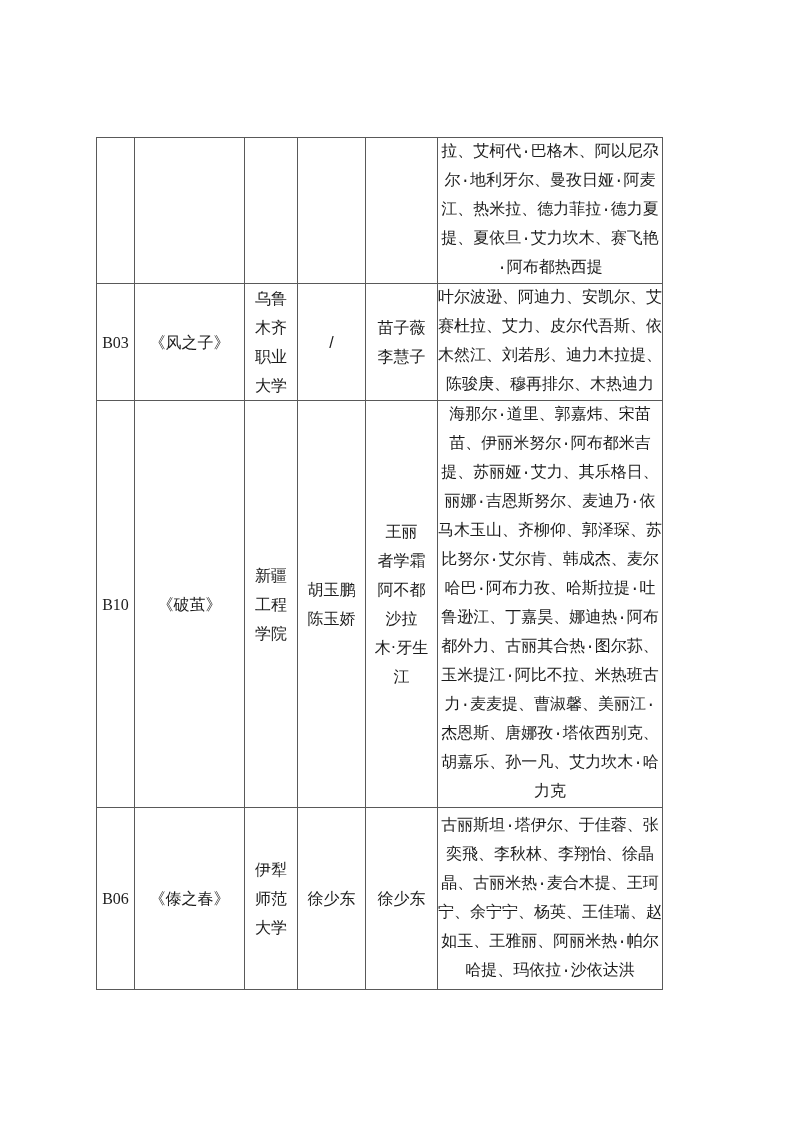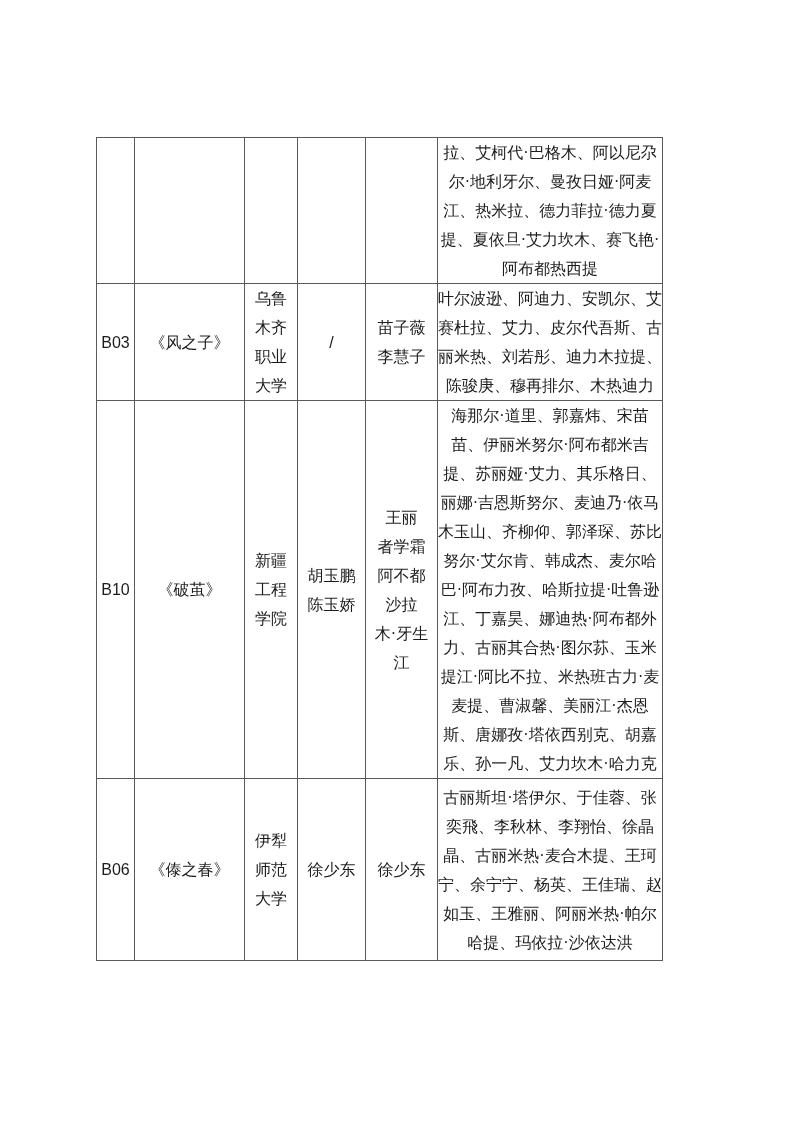--- a/index.html
+++ b/index.html
@@ -28,35 +28,36 @@
     border: 1px solid #595959;
     font-size: 16px;
     line-height: 29px;
     text-align: center;
     vertical-align: middle;
     padding: 0;
     overflow: hidden;
     word-break: break-all;
   }
   .c-code {
-    font-family: Liberation Sans, sans-serif;
+    font-family: Liberation Serif, serif;
     font-size: 15px;
   }
   .c-multiline {
     white-space: pre-line;
   }
   .c-slash {
     font-family: "Liberation Sans", "DejaVu Sans", sans-serif;
     font-size: 16px;
   }
   .c-perf {
     text-align: justify;
     text-justify: inter-ideograph;
     padding: 3px 5px;
     line-height: 29px;
+    font-family: Liberation Mono, monospace;
   }
   .row-1 { height: 129px; }
   .row-2 { height: 114px; }
   .row-3 { height: 351px; }
   .row-4 { height: 182px; }
 </style>
 </head>
 <body>
 
 <div class="page">
@@ -81,21 +82,21 @@
       <tr class="row-2">
         <td class="c-code">B03</td>
         <td class="c-title">《风之子》</td>
         <td class="c-multiline">乌鲁
 木齐
 职业
 大学</td>
         <td class="c-slash">/</td>
         <td class="c-multiline">苗子薇
 李慧子</td>
-        <td class="c-perf">叶尔波逊、阿迪力、安凯尔、艾赛杜拉、艾力、皮尔代吾斯、古丽米热、刘若彤、迪力木拉提、陈骏庚、穆再排尔、木热迪力</td>
+        <td class="c-perf">叶尔波逊、阿迪力、安凯尔、艾赛杜拉、艾力、皮尔代吾斯、依木然江、刘若彤、迪力木拉提、陈骏庚、穆再排尔、木热迪力</td>
       </tr>
       <tr class="row-3">
         <td class="c-code">B10</td>
         <td class="c-title">《破茧》</td>
         <td class="c-multiline">新疆
 工程
 学院</td>
         <td class="c-multiline">胡玉鹏
 陈玉娇</td>
         <td class="c-multiline">王丽

